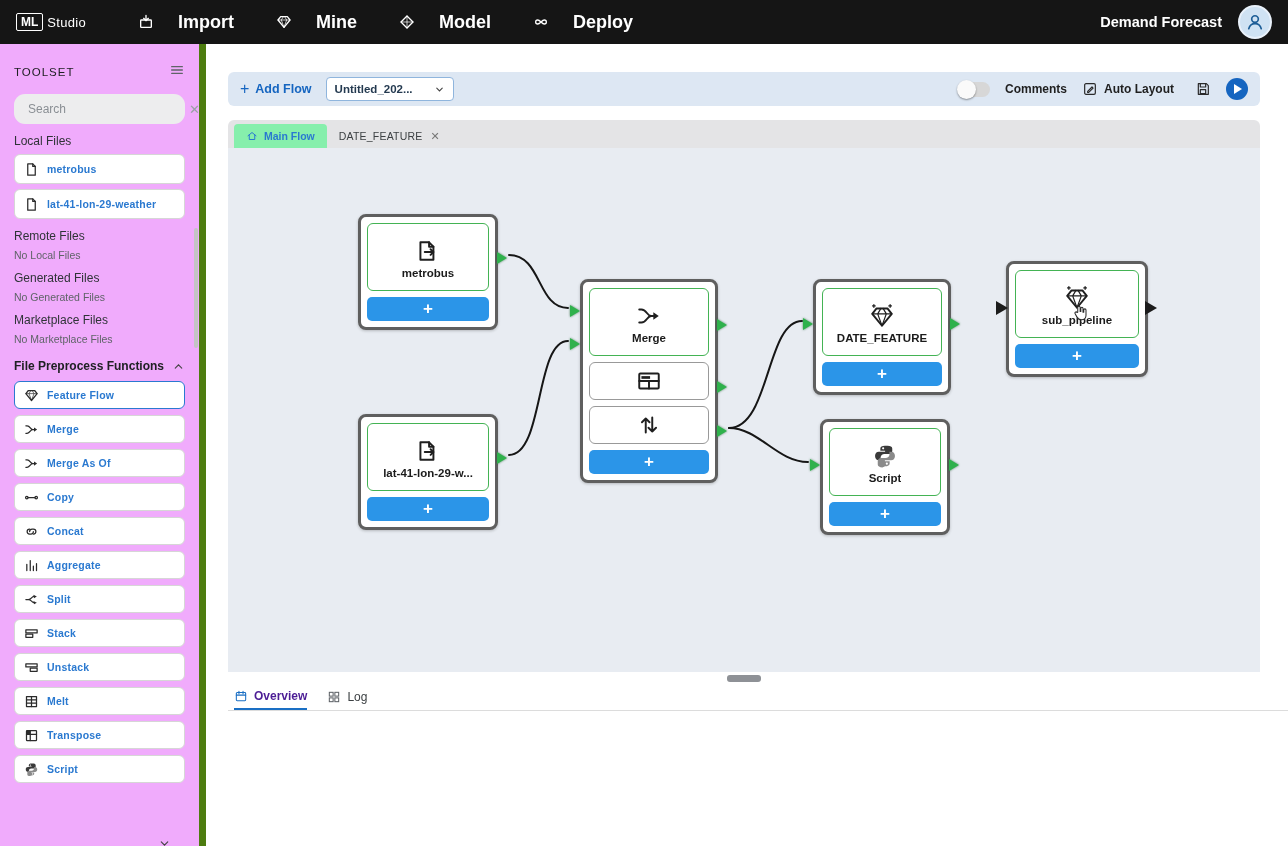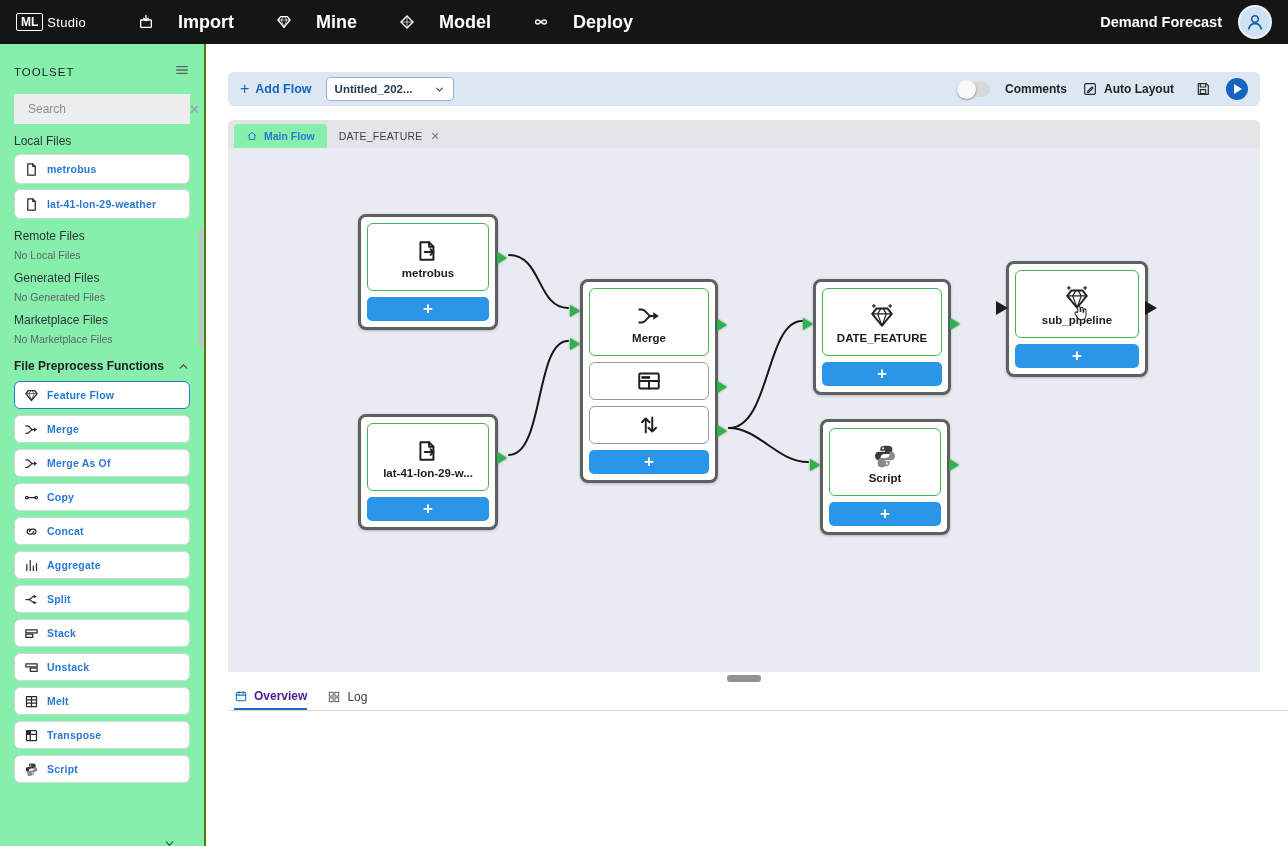--- a/index.html
+++ b/index.html
@@ -17,25 +17,25 @@
   .topbar-right { margin-left:auto; display:flex; align-items:center; gap:16px; }
   .project-title { font-size:14.5px; font-weight:700; }
   .avatar { width:34px; height:34px; border-radius:50%; background:#cfe2f3; border:2px solid #e9f1fa;
     display:flex; align-items:center; justify-content:center; cursor:pointer; }
   .avatar svg { width:20px; height:20px; stroke:#1d5e97; fill:none; stroke-width:2; stroke-linecap:round; }
 
   
   .content { display:flex; height:802px; }
 
   
-  .sidebar { width:206px; border-right:2px solid #4d7c0f; background:#86efac; position:relative; overflow:hidden; flex:none; }
+  .sidebar { width:206px; border-right:7px solid #4d7c0f; background:#f0abfc; position:relative; overflow:hidden; flex:none; }
   .toolset-head { display:flex; align-items:center; justify-content:space-between; padding:18px 14px 10px; }
   .toolset-title { font-size:11.5px; letter-spacing:1px; color:#202124; font-weight:400; }
   .burger svg { width:16px; height:16px; stroke:#5f6368; stroke-width:2; fill:none; stroke-linecap:round; cursor:pointer; }
-  .searchbox { margin:2px 14px 10px; height:30px; background:#ededee; border-radius:0; display:flex; align-items:center; padding:0 8px; gap:6px; }
+  .searchbox { margin:2px 14px 10px; height:30px; background:#ededee; border-radius:11px; display:flex; align-items:center; padding:0 8px; gap:6px; }
   .searchbox svg { width:14px; height:14px; stroke:#80868b; fill:none; stroke-width:2; stroke-linecap:round; }
   .searchbox input { border:none; outline:none; background:transparent; flex:1; font-size:12px; color:#333; font-family:"Liberation Sans",sans-serif; }
   .searchbox input::placeholder { color:#8a8f94; }
   .search-close { color:#9aa0a6; font-size:13px; cursor:pointer; }
   .side-label { font-size:12px; color:#2f3337; margin:10px 14px 6px; font-weight:400; }
   .side-empty { font-size:10.5px; color:#5f6368; margin:2px 14px 8px; }
   .file-item, .fn-item { margin:5px 14px; height:30px; border:1px solid #d6d6d6; border-radius:6px;
     display:flex; align-items:center; gap:8px; padding:0 9px; background:#fff; cursor:pointer; }
   .fn-item { height:28px; margin:6px 14px; }
   .fn-item.active { border:1.4px solid #2a79d0; }

